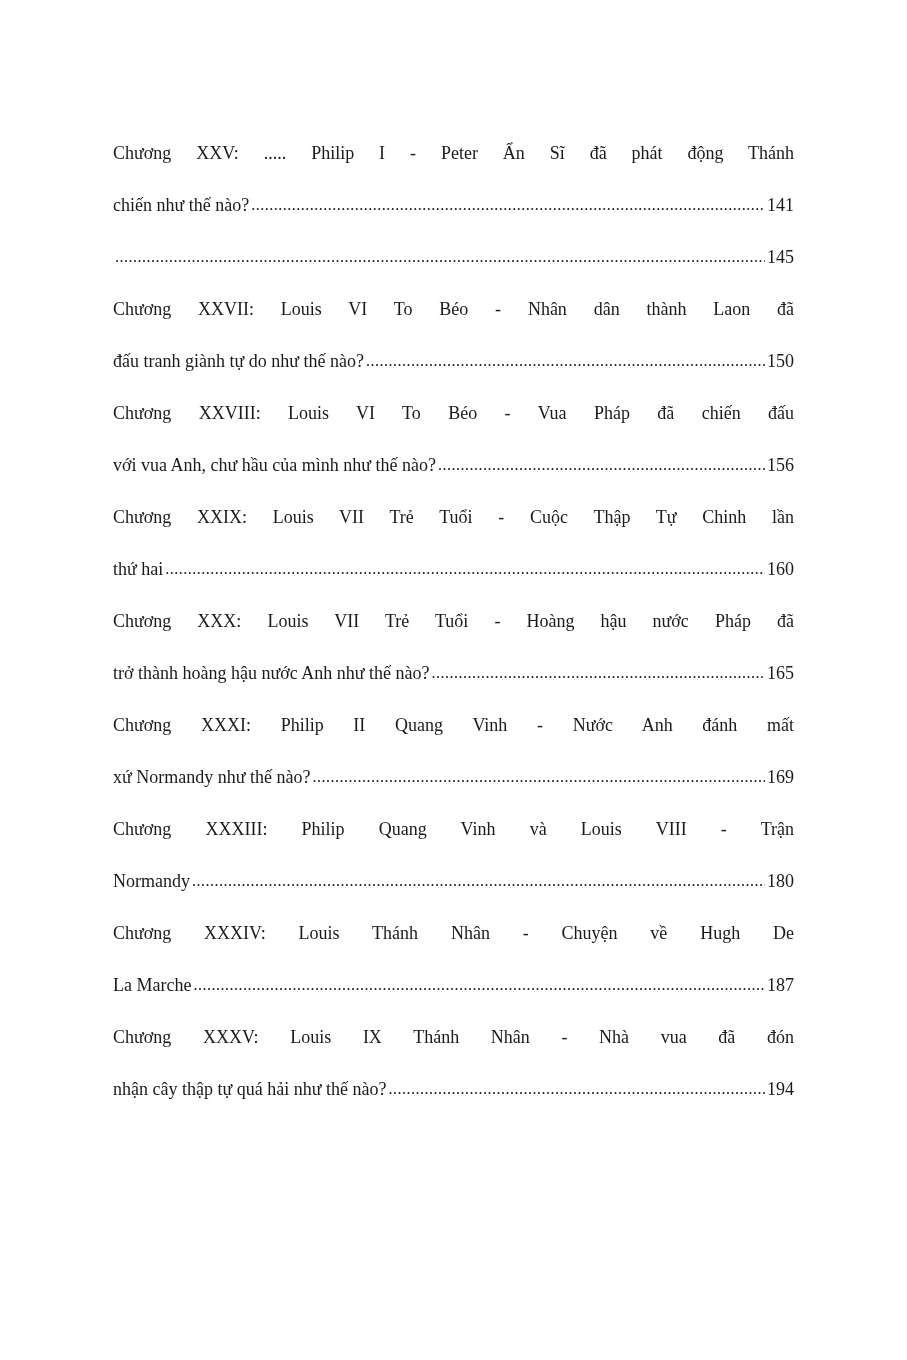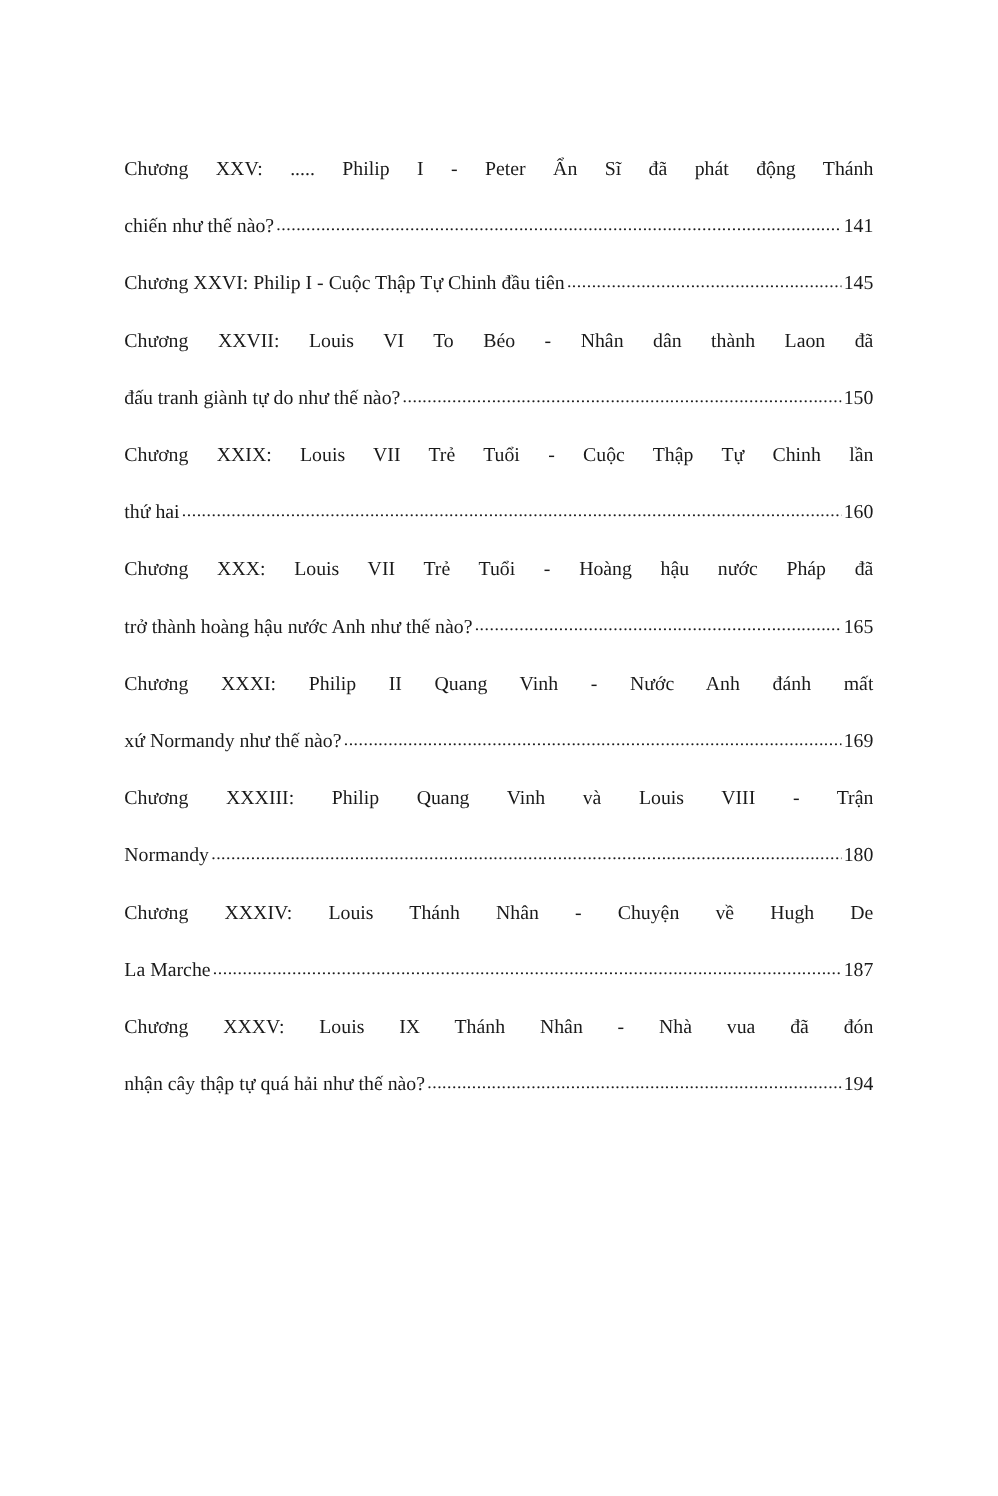--- a/index.html
+++ b/index.html
@@ -64,35 +64,42 @@
     <div class="line justify">Chương XXV: ..... Philip I - Peter Ẩn Sĩ đã phát động Thánh</div>
     <div class="line leader">
       <span class="txt">chiến như thế nào?</span>
       <span class="dots"></span>
       <span class="pg">141</span>
     </div>
   </div>
 
   <div class="entry">
     <div class="line leader">
-      <span class="txt">Chương XXVI: Philip I - Cuộc Thập Tự Chinh đầu tiên</span>
       <span class="dots"></span>
       <span class="pg">145</span>
     </div>
   </div>
 
   <div class="entry">
     <div class="line justify">Chương XXVII: Louis VI To Béo - Nhân dân thành Laon đã</div>
     <div class="line leader">
       <span class="txt">đấu tranh giành tự do như thế nào?</span>
       <span class="dots"></span>
       <span class="pg">150</span>
     </div>
   </div>
 
+  <div class="entry">
+    <div class="line justify">Chương XXVIII: Louis VI To Béo - Vua Pháp đã chiến đấu</div>
+    <div class="line leader">
+      <span class="txt">với vua Anh, chư hầu của mình như thế nào?</span>
+      <span class="dots"></span>
+      <span class="pg">156</span>
+    </div>
+  </div>
 
   <div class="entry">
     <div class="line justify">Chương XXIX: Louis VII Trẻ Tuổi - Cuộc Thập Tự Chinh lần</div>
     <div class="line leader">
       <span class="txt">thứ hai</span>
       <span class="dots"></span>
       <span class="pg">160</span>
     </div>
   </div>
 

